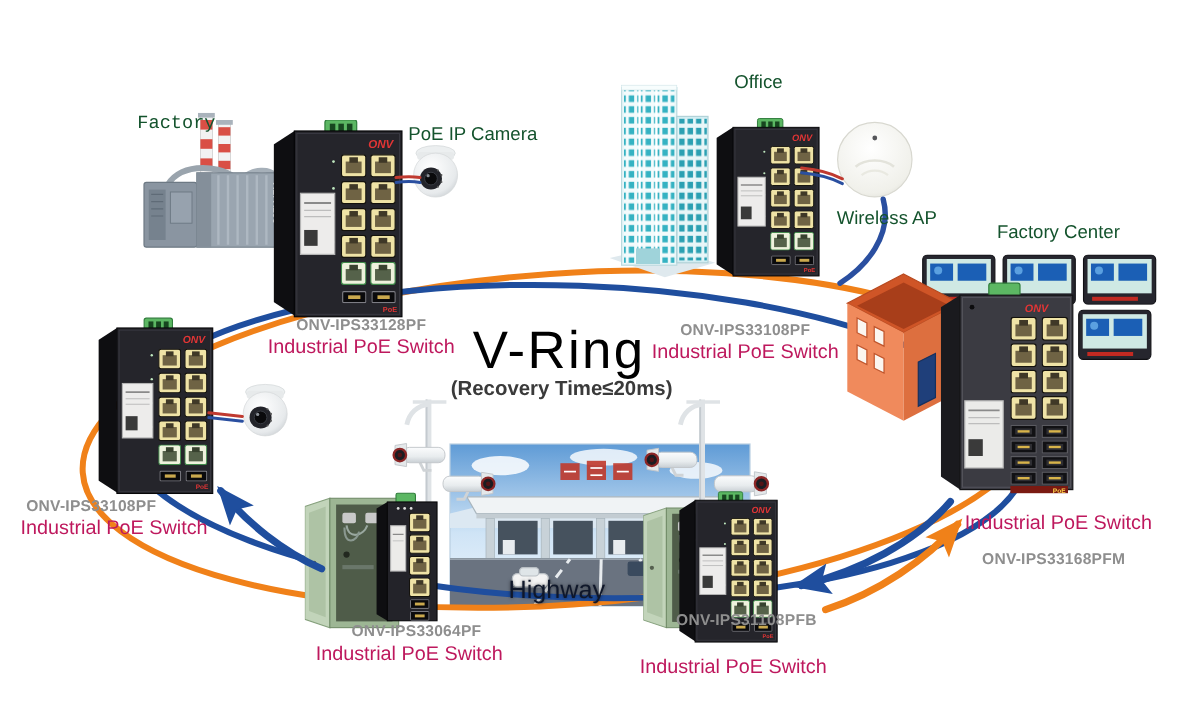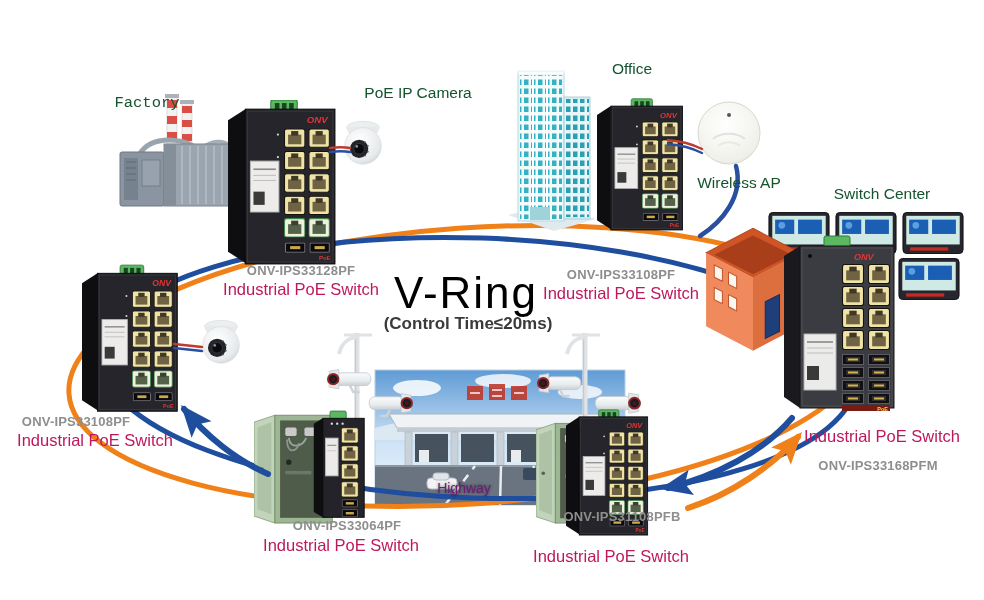--- a/index.html
+++ b/index.html
@@ -5,21 +5,21 @@
   html,body{margin:0;padding:0;background:#fff;}
   .stage{position:relative;width:984px;height:600px;background:#fff;overflow:hidden;
          font-family:"Liberation Sans",sans-serif;}
   .stage svg.canvas{position:absolute;left:0;top:0;}
   .lbl{position:absolute;transform:translateX(-50%);white-space:nowrap;line-height:1.15;}
   .scene{font-size:15.5px;color:#14532d;}
   .model{font-size:13px;font-weight:bold;color:#8e8e8e;letter-spacing:.2px;}
   .caption{font-size:16.5px;color:#be185d;text-align:center;}
   .vring{font-size:44px;font-weight:normal;color:#000000;letter-spacing:2px;}
   .vsub{font-size:17px;font-weight:600;color:#3a3a3a;}
-  .hwy{font-size:14px;color:#701a75;text-shadow:0 0 3px rgba(0,0,0,.55);}
+  .hwy{font-size:21px;color:#0f172a;text-shadow:0 0 3px rgba(0,0,0,.55);}
 </style>
 </head>
 <body>
 
 <div class="stage">
 
 <svg class="canvas" width="984" height="600" viewBox="0 0 984 600">
   <defs>
     <radialGradient id="domeGrad" cx="40%" cy="35%" r="75%">
       <stop offset="0" stop-color="#ffffff"></stop>
@@ -363,28 +363,28 @@
     <path d="M268,474 C236,460 206,436 184,409" fill="none" stroke-width="6" stroke-linecap="round" stroke="#1F4E9E"></path>
     <path d="M0,0 L32,13 L25.5,0 L32,-13 Z" transform="translate(181,405) rotate(50)" fill="#1F4E9E"></path>
     <path d="M792,418 C763,452 716,476 668,488" fill="none" stroke-width="6" stroke-linecap="round" stroke="#1F4E9E"></path>
     <path d="M0,0 L32,13 L25.5,0 L32,-13 Z" transform="translate(660,489) rotate(-12)" fill="#1F4E9E"></path>
     <path d="M688,508 C732,494 772,466 798,437" fill="none" stroke-width="6" stroke-linecap="round" stroke="#F08119"></path>
     <path d="M0,0 L32,13 L25.5,0 L32,-13 Z" transform="translate(802,432) rotate(131)" fill="#F08119"></path>
   </g>
 </svg>
 
 <div class="lbl scene" style="left:147px;top:95px;font-family:Liberation Mono, monospace;">Factory</div>
-<div class="lbl scene" style="left:394px;top:84px;margin-left:24px;">PoE IP Camera</div>
+<div class="lbl scene" style="left:394px;top:104px;">PoE IP Camera</div>
 <div class="lbl scene" style="left:632px;top:60px;">Office</div>
 <div class="lbl scene" style="left:739px;top:174px;">Wireless AP</div>
-<div class="lbl scene" style="left:882px;top:185px;">Switch Center</div>
+<div class="lbl scene" style="left:882px;top:185px;">Factory Center</div>
 <div class="lbl hwy" style="left:464px;top:480px;">Highway</div>
 
 <div class="lbl vring" style="left:466px;top:268px;">V-Ring</div>
-<div class="lbl vsub" style="left:468px;top:314px;">(Control Time≤20ms)</div>
+<div class="lbl vsub" style="left:468px;top:314px;">(Recovery Time≤20ms)</div>
 
 <div class="lbl model" style="left:301px;top:264px;">ONV-IPS33128PF</div>
 <div class="lbl caption" style="left:301px;top:280px;">Industrial PoE Switch</div>
 <div class="lbl model" style="left:621px;top:268px;">ONV-IPS33108PF</div>
 <div class="lbl caption" style="left:621px;top:284px;">Industrial PoE Switch</div>
 <div class="lbl model" style="left:878px;top:412px;margin-top:47px;">ONV-IPS33168PFM</div>
 <div class="lbl caption" style="left:882px;top:427px;">Industrial PoE Switch</div>
 <div class="lbl model" style="left:76px;top:415px;">ONV-IPS33108PF</div>
 <div class="lbl caption" style="left:95px;top:431px;">Industrial PoE Switch</div>
 <div class="lbl model" style="left:347px;top:519px;">ONV-IPS33064PF</div>

